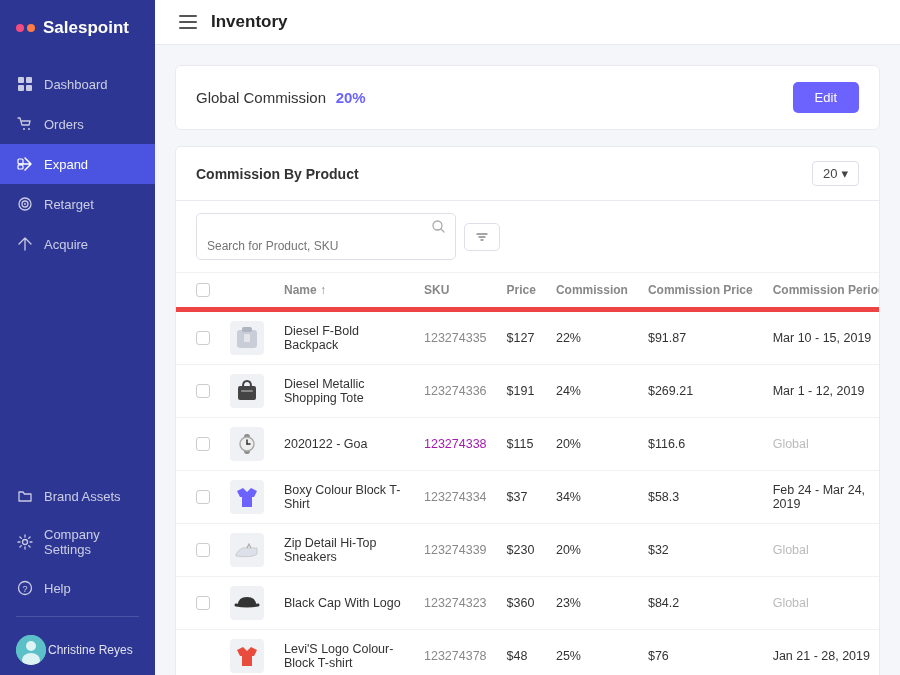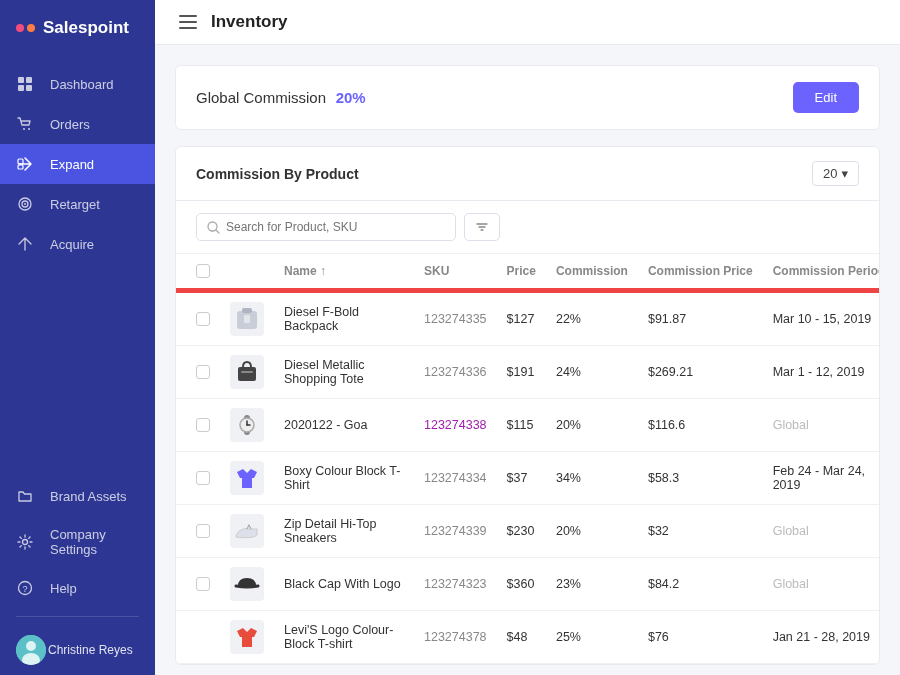--- a/index.html
+++ b/index.html
@@ -37,21 +37,21 @@
 
     .sidebar-nav {
       flex: 1;
       display: flex;
       flex-direction: column;
       padding-top: 8px;
     }
     .sidebar-item {
       display: flex;
       align-items: center;
-      gap: 16px;
+      gap: 10px;
       padding: 11px 16px;
       cursor: pointer;
       color: rgba(255,255,255,0.75);
       font-size: 13px;
       border-radius: 0;
       transition: background 0.15s;
     }
     .sidebar-item.active {
       background: #4a54e1;
       color: #fff;
@@ -180,20 +180,21 @@
       border-bottom: 1px solid #f0f1f5;
     }
     .search-box {
       display: flex;
       align-items: flex-end;
       border: 1px solid #dde0ea;
       border-radius: 5px;
       padding: 6px 10px;
       gap: 6px;
       width: 260px;
+      flex-direction: column;
     }
     .search-box input {
       border: none;
       outline: none;
       font-size: 12px;
       color: #555;
       background: transparent;
       width: 100%;
     }
     .filter-btn {

